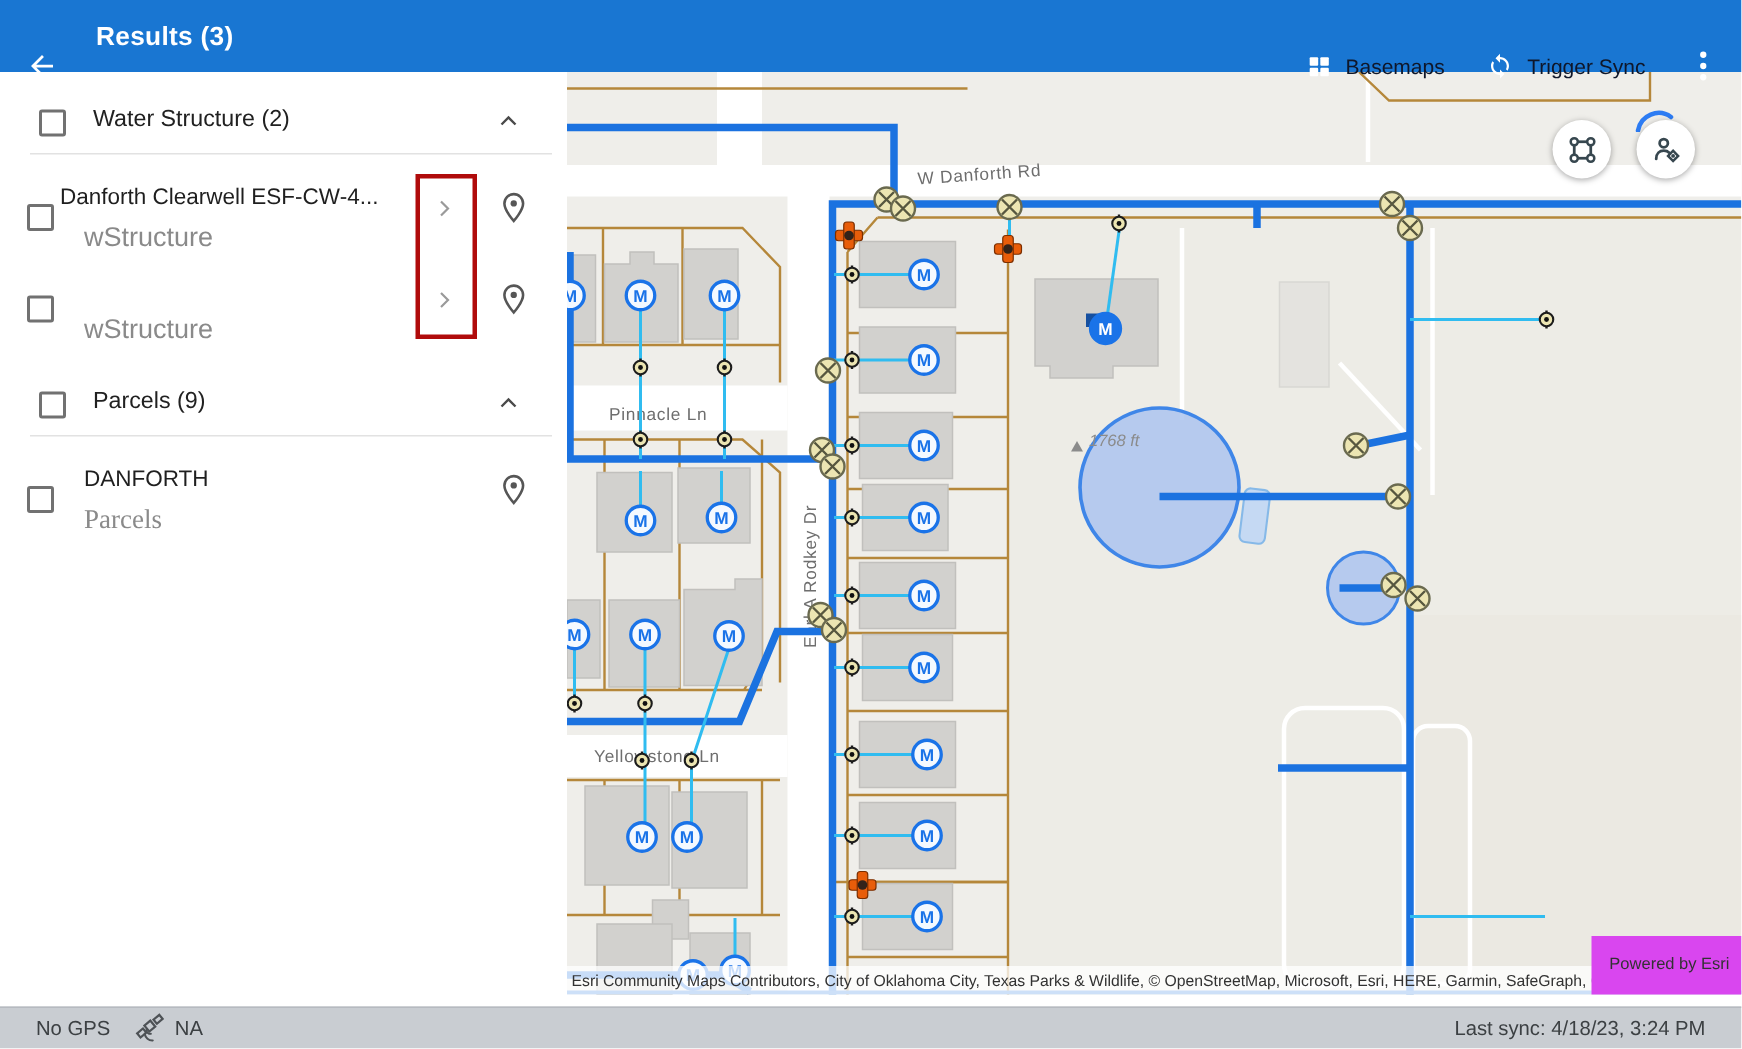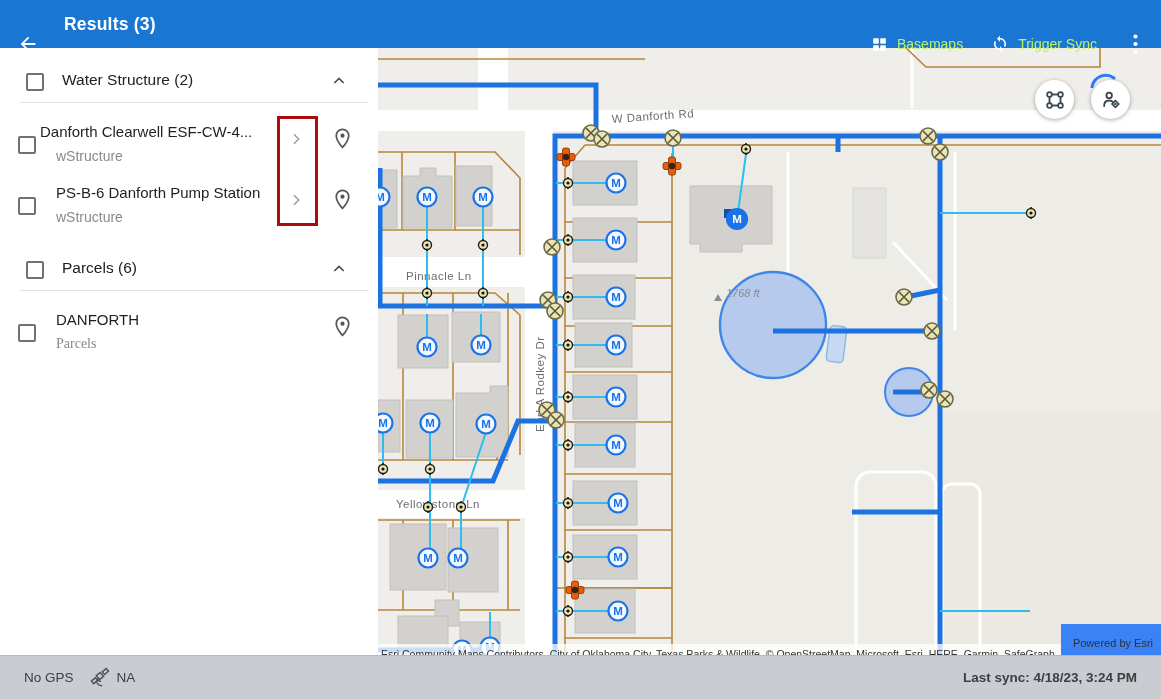--- a/index.html
+++ b/index.html
@@ -3,34 +3,34 @@
 <meta charset="utf-8">
 <style>
   * { margin:0; padding:0; box-sizing:border-box; }
   html,body { width:1161px; height:699px; overflow:hidden; background:#fff;
               font-family:"Liberation Sans", sans-serif; }
   #app { position:relative; width:1161px; height:699px; overflow:hidden; }
 
   
   #header { position:absolute; left:0; top:0; width:1161px; height:48px;
             background:#1976d2; display:flex; align-items:center; z-index:30; }
-  .hbtn { display:flex; align-items:center; gap:9px; color:#bef264; cursor:pointer;margin-top:40px; }
+  .hbtn { display:flex; align-items:center; gap:9px; color:#0f172a; cursor:pointer;margin-top:40px; }
   #back-btn { margin-left:14px; width:28px; height:28px; display:flex; align-items:center; justify-content:center; }
   #hdr-title { color:#fff; font-size:17.5px; font-weight:700; margin-left:22px; letter-spacing:.2px; }
   #hdr-right { margin-left:auto; display:flex; align-items:center; gap:28px; padding-right:16px; }
   .hbtn span { font-size:14px; font-weight:500; }
 
   
   #sidebar { position:absolute; left:0; top:48px; width:378px; height:543px;
              background:#fff; z-index:20;text-align:center; }
   .cbx { position:absolute; width:18px; height:18px; border:2px solid #717171;
          border-radius:2px; background:#fff; cursor:pointer; }
   .grp-label { position:absolute; font-size:15.5px; color:#212121; }
   .item-title { position:absolute; font-size:15px; color:#1f1f1f; white-space:nowrap; }
-  .item-sub { position:absolute; font-size:14px; color:#8a8a8a; }
+  .item-sub { position:absolute; font-size:18px; color:#8a8a8a; }
   .divider { position:absolute; height:1px; background:#e2e2e2; left:20px; width:348px; }
   .icon-btn { position:absolute; width:26px; height:26px; display:flex; align-items:center;
               justify-content:center; cursor:pointer; }
   #annotation-box { position:absolute; left:277px; top:116px; width:41px; height:110px;
                     border:3px solid #b00b0b; z-index:25; pointer-events:none; }
 
   
   #map { position:absolute; left:378px; top:48px; width:783px; height:615px; cursor:grab; }
   #map svg text { user-select:none; }
   .stlabel { fill:#6e6e6e; font-size:11.5px; letter-spacing:.5px; }
@@ -51,30 +51,30 @@
                    background:#fff; box-shadow:0 1px 4px rgba(0,0,0,.35);
                    display:flex; align-items:center; justify-content:center;
                    cursor:pointer; z-index:12; }
 
   
   #attribution { position:absolute; left:378px; right:0; bottom:36px; height:19px;
                  background:rgba(255,255,255,.76); display:flex; align-items:center;
                  z-index:11; overflow:visible; }
   #attribution .attr-text { font-size:10.5px; color:#323232; padding-left:3px;
                             white-space:nowrap; overflow:hidden; flex:1; }
-  #powered-chip { background:#3b82f6; height:39px; margin-bottom:0; align-self:flex-end;
+  #powered-chip { background:#d946ef; height:39px; margin-bottom:0; align-self:flex-end;
                   display:flex; align-items:center; padding:0 8px 2px 12px;
                   font-size:11px; color:#323232; white-space:nowrap; }
 
   
-  #statusbar { position:absolute; left:0; bottom:0; width:1161px; height:44px;
+  #statusbar { position:absolute; left:0; bottom:0; width:1161px; height:28px;
                background:#c9cdd2; border-top:1px solid #b6bac0; display:flex;
                align-items:center; z-index:30; font-size:13.5px; color:#3c4043;gap:13px; }
   #statusbar .left { display:flex; align-items:center; gap:14px; padding-left:24px; }
-  #statusbar .right { margin-left:auto; padding-right:24px;font-weight:bold; }
+  #statusbar .right { margin-left:auto; padding-right:24px; }
   .sat-group { display:flex; align-items:center; gap:5px;justify-content:flex-end; }
 </style>
 </head>
 <body>
 
 <div id="app">
 
   <div id="header">
     <div id="back-btn" class="hbtn">
       <svg width="22" height="22" viewBox="0 0 24 24">
@@ -128,36 +128,35 @@
       </svg>
     </div>
     <div class="icon-btn" style="left:329px; top:77px;">
       <svg width="23" height="23" viewBox="0 0 24 24">
         <path d="M12 2.5c-3.6 0-6.5 2.9-6.5 6.5 0 4.9 6.5 12.2 6.5 12.2s6.5-7.3 6.5-12.2c0-3.6-2.9-6.5-6.5-6.5z" fill="none" stroke="#565656" stroke-width="1.8"></path>
         <circle cx="12" cy="9" r="2.2" fill="#565656"></circle>
       </svg>
     </div>
 
     <div class="cbx" style="left:18px; top:149px;"></div>
-    <div class="item-title" style="left:56px; top:136px;">PS-B-6 Danforth Pump Station</div>
     <div class="item-sub" style="left:56px; top:161px;">wStructure</div>
     <div class="icon-btn" style="left:283px; top:139px;">
       <svg width="16" height="16" viewBox="0 0 24 24">
         <path d="M9 5l7 7-7 7" fill="none" stroke="#9a9a9a" stroke-width="2.2"></path>
       </svg>
     </div>
     <div class="icon-btn" style="left:329px; top:138px;">
       <svg width="23" height="23" viewBox="0 0 24 24">
         <path d="M12 2.5c-3.6 0-6.5 2.9-6.5 6.5 0 4.9 6.5 12.2 6.5 12.2s6.5-7.3 6.5-12.2c0-3.6-2.9-6.5-6.5-6.5z" fill="none" stroke="#565656" stroke-width="1.8"></path>
         <circle cx="12" cy="9" r="2.2" fill="#565656"></circle>
       </svg>
     </div>
 
     <div class="cbx" style="left:26px; top:213px;"></div>
-    <div class="grp-label" style="left:62px; top:211px;">Parcels (6)</div>
+    <div class="grp-label" style="left:62px; top:211px;">Parcels (9)</div>
     <div class="icon-btn" style="left:326px; top:208px;">
       <svg width="16" height="16" viewBox="0 0 24 24">
         <path d="M5 15l7-7 7 7" fill="none" stroke="#4a4a4a" stroke-width="2.4"></path>
       </svg>
     </div>
     <div class="divider" style="top:242px;"></div>
 
     <div class="cbx" style="left:18px; top:276px;"></div>
     <div class="item-title" style="left:56px; top:263px;">DANFORTH</div>
     <div class="item-sub" style="left:56px; top:288px;font-family:Liberation Serif, serif;">Parcels</div>

